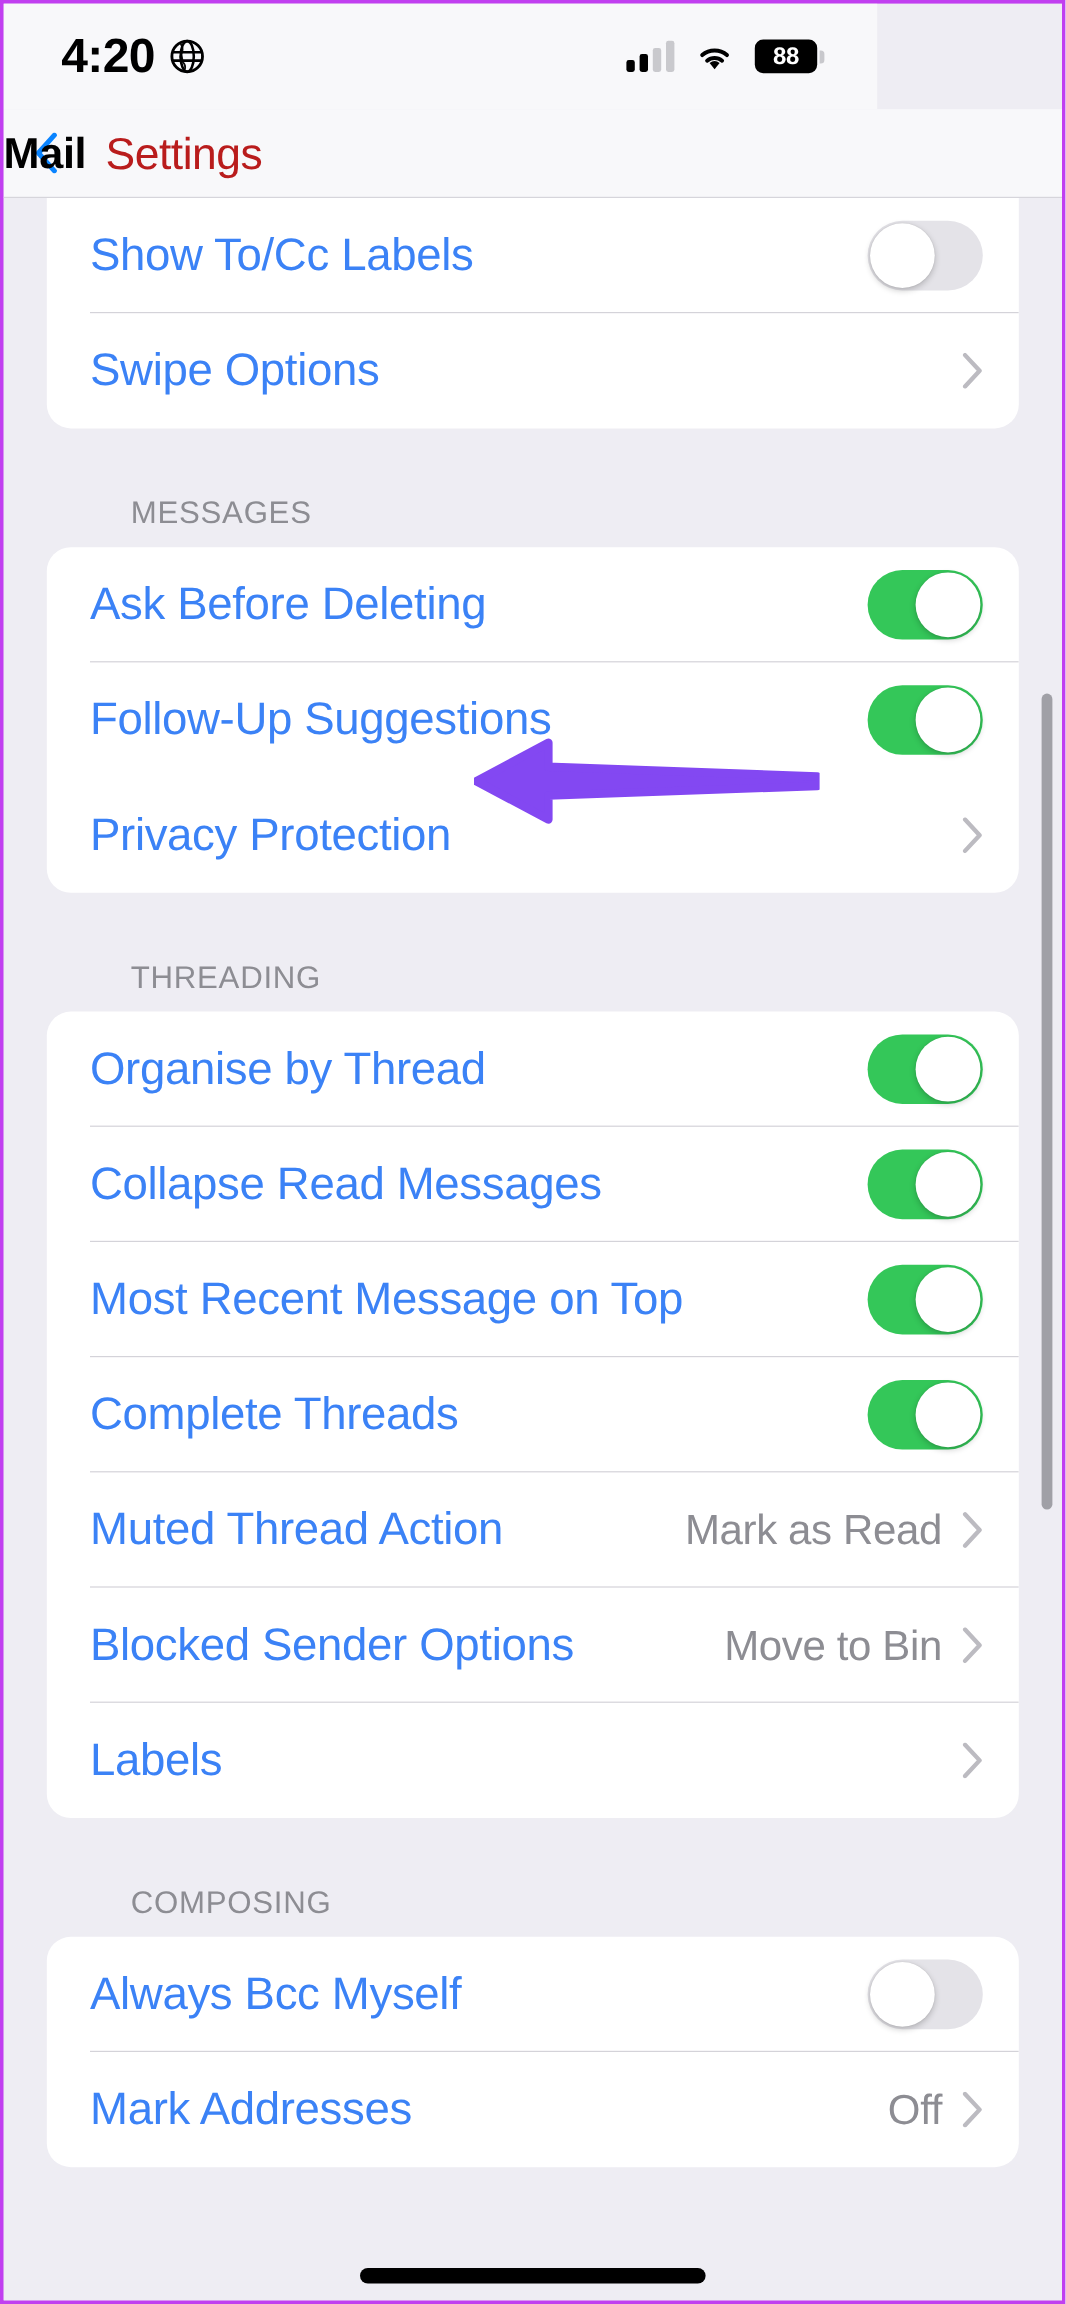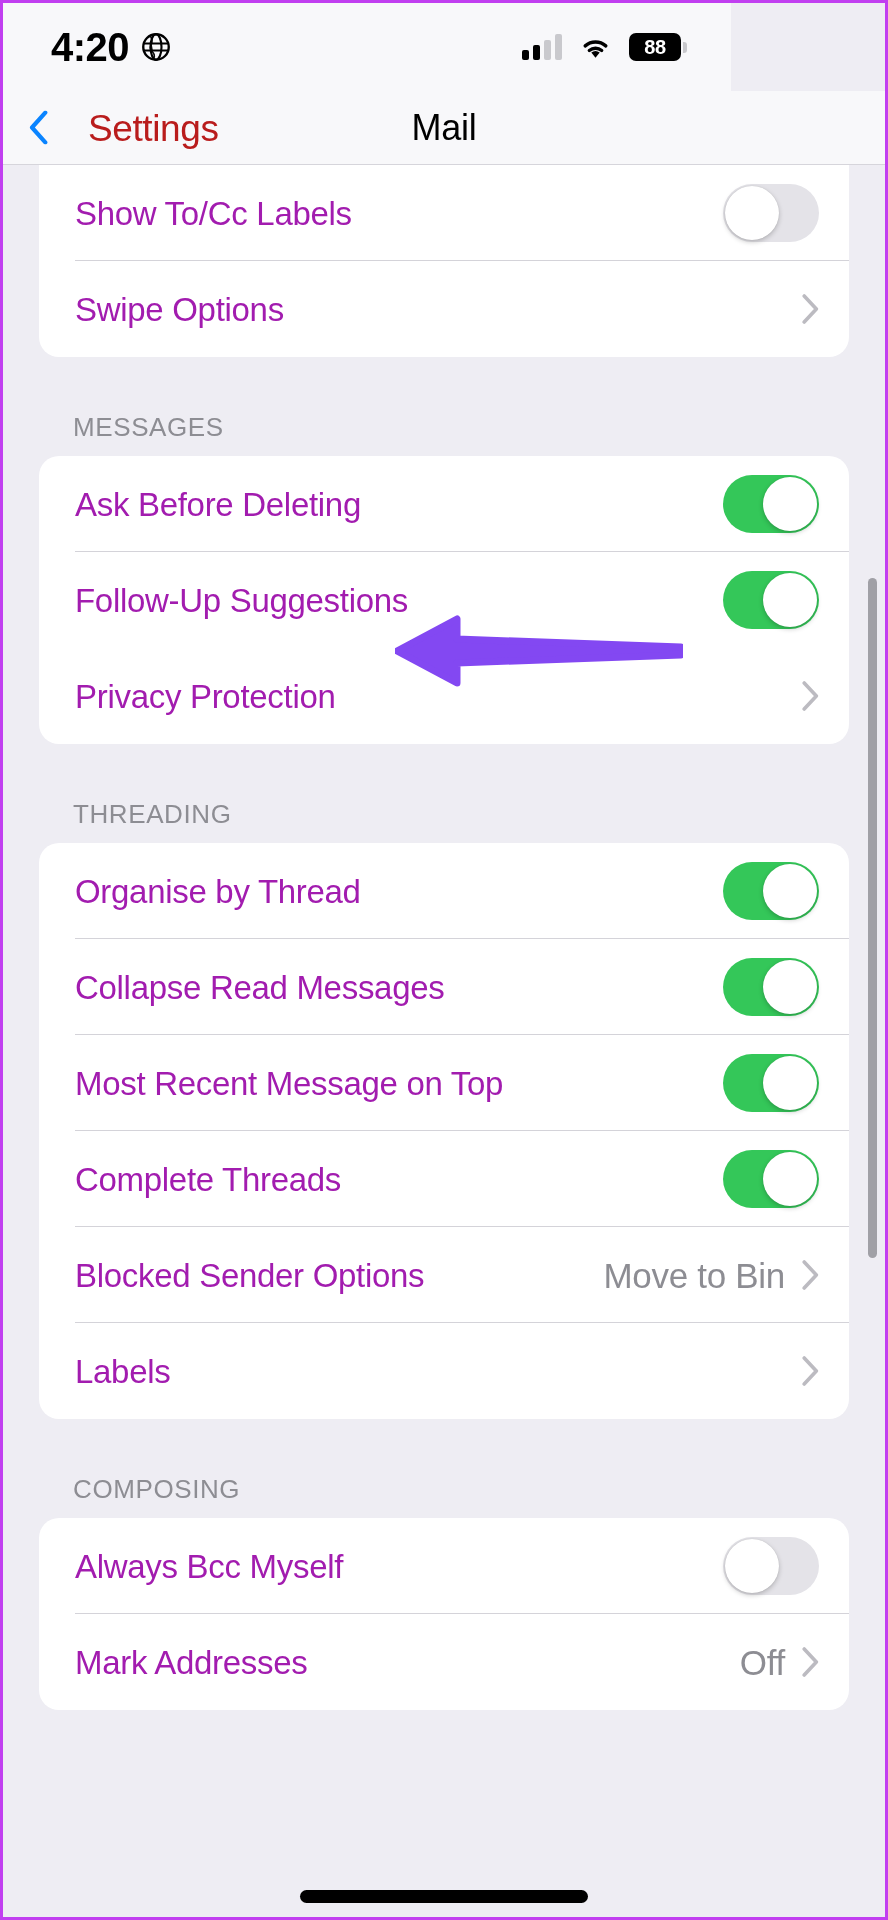--- a/index.html
+++ b/index.html
@@ -66,59 +66,59 @@
   #back-btn {
     position:absolute; left:26px; top:50%; transform:translateY(-50%);
     display:flex; align-items:center; gap:9px; cursor:pointer;
   }
   .chev-back { width:19px; height:34px; display:block; }
   #back-label {
     font-size:37px; color:#b91c1c; letter-spacing:-0.4px; line-height:1;margin-left:31px;
   }
   #nav-title {
     position:absolute; left:0; right:0; top:50%; transform:translateY(-50%);
-    text-align:center; font-size:36px; font-weight:400; color:#000;
+    font-size:36px; font-weight:700; color:#000;
     letter-spacing:-0.3px; line-height:1;
   }
 
   
   #content {
     position:absolute; left:0; top:162px; width:882px; height:1752px;
     background:#eeedf3;
   }
 
   .group {
     background:#ffffff;
     border-radius:20px;
     margin:0 36px;
     overflow:hidden;
   }
   .group.clipped-top { border-radius:0 0 20px 20px; }
 
   .section-header {
     font-size:26px; color:#8d8d93; letter-spacing:0.6px;
-    padding:0 0 13px 70px; text-transform:uppercase;
+    padding:0 0 13px 70px; text-transform:uppercase;margin-left:36px;
   }
   .section-gap { height:55px; }
 
   .row {
     position:relative;
     display:flex; align-items:center; justify-content:space-between;
     height:96px;
     padding:0 30px 0 36px;
     margin-left:0;
   }
   .row-inner {
     position:absolute; left:36px; right:0; bottom:0; height:1px;
     background:#d4d3d9;
   }
   .row:last-child .row-inner { display:none; }
 
   .row-label {
-    font-size:33px; color:#a21caf; letter-spacing:-0.3px; line-height:1;
+    font-size:38px; color:#3b82f6; letter-spacing:-0.3px; line-height:1;
   }
   .row-right { display:flex; align-items:center; gap:17px; }
   .row-value {
     font-size:35px; color:#8d8d93; letter-spacing:-0.3px; line-height:1;
   }
   .chev-right { width:17px; height:30px; display:block; }
 
   
   .toggle {
     width:96px; height:58px; border-radius:29px;
@@ -300,20 +300,32 @@
         <div class="row">
           <span class="row-label">Complete Threads</span>
           <span class="row-right">
             <span class="toggle on">
               <span class="knob"></span>
             </span>
           </span>
           <span class="row-inner"></span>
         </div>
         <div class="row">
+          <span class="row-label">Muted Thread Action</span>
+          <span class="row-right">
+            <span class="row-value">Mark as Read</span>
+            <span>
+              <svg class="chev-right" viewBox="0 0 11 20">
+                <path d="M1.3 1.3L9.4 10l-8.1 8.7" fill="none" stroke="#bcbbc1" stroke-width="2.4" stroke-linecap="round" stroke-linejoin="round"></path>
+              </svg>
+            </span>
+          </span>
+          <span class="row-inner"></span>
+        </div>
+        <div class="row">
           <span class="row-label">Blocked Sender Options</span>
           <span class="row-right">
             <span class="row-value">Move to Bin</span>
             <span>
               <svg class="chev-right" viewBox="0 0 11 20">
                 <path d="M1.3 1.3L9.4 10l-8.1 8.7" fill="none" stroke="#bcbbc1" stroke-width="2.4" stroke-linecap="round" stroke-linejoin="round"></path>
               </svg>
             </span>
           </span>
           <span class="row-inner"></span>

